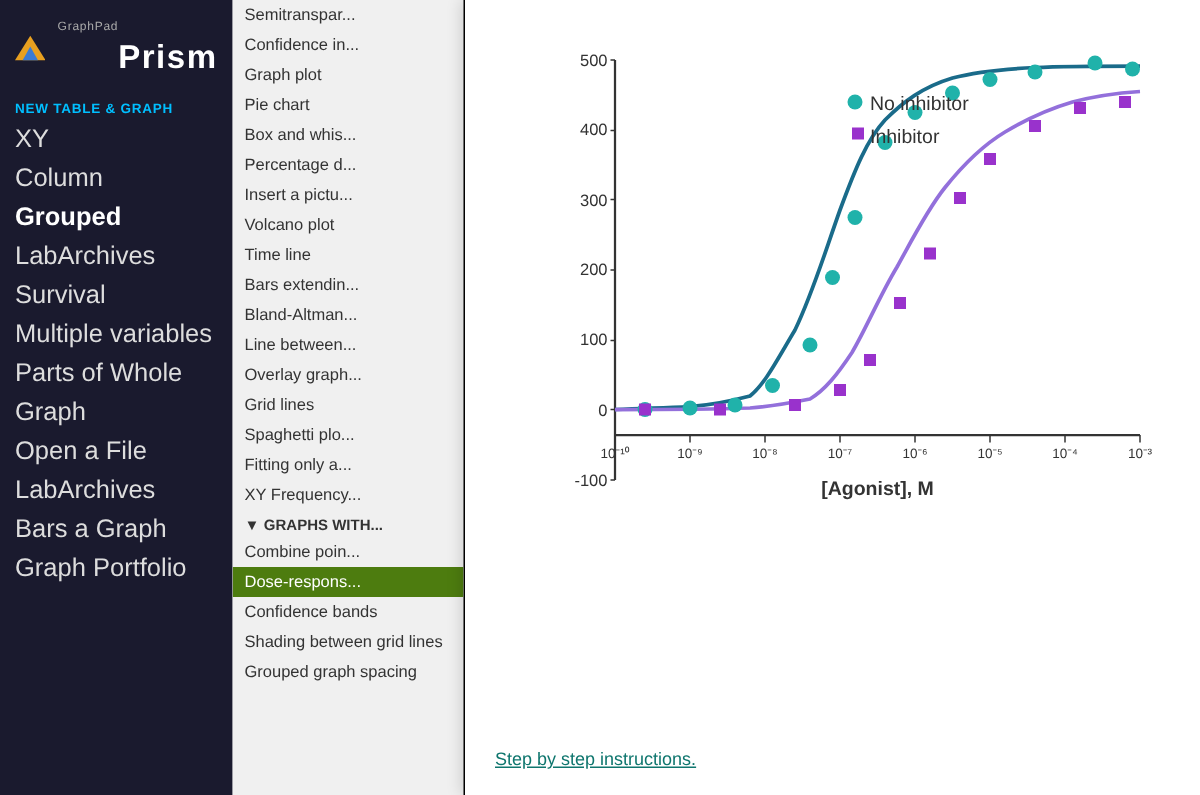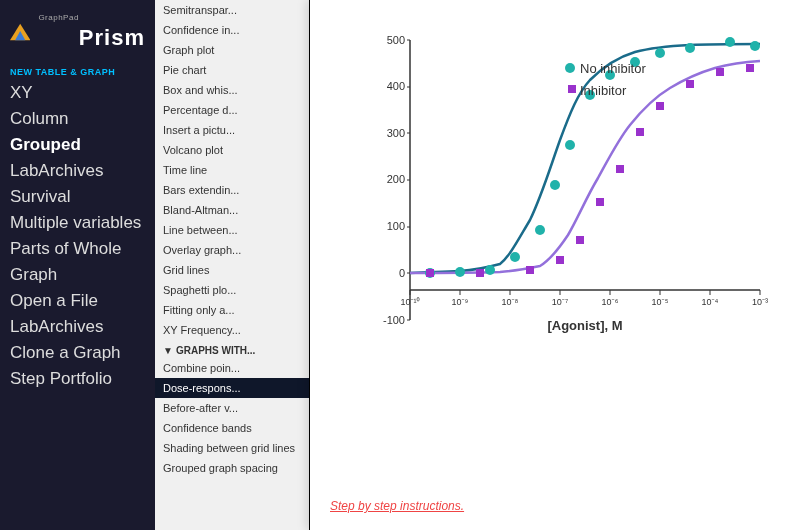--- a/index.html
+++ b/index.html
@@ -100,21 +100,21 @@
       font-size: 11px;
       color: #333;
       padding: 4px 8px;
       cursor: pointer;
       white-space: nowrap;
       overflow: hidden;
       text-overflow: ellipsis;
     }
 
     .menu-item.selected {
-      background: #0f172a;
+      background: #4d7c0f;
       color: #fff;
     }
 
     .menu-section-header {
       font-size: 10px;
       color: #333;
       padding: 5px 8px 2px 8px;
       font-weight: bold;
       display: flex;
       align-items: center;
@@ -135,26 +135,25 @@
     }
 
     .chart-container {
       width: 100%;
       flex: 1;
       position: relative;
     }
 
     .step-link {
       font-size: 12px;
-      color: #ef4444;
+      color: #0f766e;
       text-decoration: underline;
       cursor: pointer;
       margin-top: 0;
       margin-bottom: 5px;
-      font-style: italic;
     }
 
     svg.chart {
       width: 100%;
       height: 360px;
     }
   </style>
 </head>
 <body>
 
@@ -177,22 +176,22 @@
   <div class="sidebar-item active">Grouped</div>
   <div class="sidebar-item">LabArchives</div>
   <div class="sidebar-item">Survival</div>
   <div class="sidebar-item">Multiple variables</div>
   <div class="sidebar-item">Parts of Whole</div>
   <div class="sidebar-item">Graph</div>
 
 
   <div class="sidebar-item">Open a File</div>
   <div class="sidebar-item">LabArchives</div>
-  <div class="sidebar-item">Clone a Graph</div>
-  <div class="sidebar-item">Step Portfolio</div>
+  <div class="sidebar-item">Bars a Graph</div>
+  <div class="sidebar-item">Graph Portfolio</div>
 </div>
 
 <div id="right-panel">
 
   <div id="middle-menu">
     <div class="menu-item">Semitranspar...</div>
     <div class="menu-item">Confidence in...</div>
     <div class="menu-item">Graph plot</div>
     <div class="menu-item">Pie chart</div>
     <div class="menu-item">Box and whis...</div>
@@ -209,21 +208,20 @@
     <div class="menu-item">Fitting only a...</div>
     <div class="menu-item">XY Frequency...</div>
 
     <div class="menu-section-header">
       <span>▼</span>
       <span>GRAPHS WITH...</span>
     </div>
 
     <div class="menu-item">Combine poin...</div>
     <div class="menu-item selected">Dose-respons...</div>
-    <div class="menu-item">Before-after v...</div>
     <div class="menu-item">Confidence bands</div>
     <div class="menu-item">Shading between grid lines</div>
     <div class="menu-item">Grouped graph spacing</div>
   </div>
 
   <div id="chart-area">
     <div class="chart-container">
       <svg class="chart" viewBox="0 0 430 360">
 
         <line x1="70" y1="20" x2="70" y2="300" stroke="#333" stroke-width="1.5"></line>

